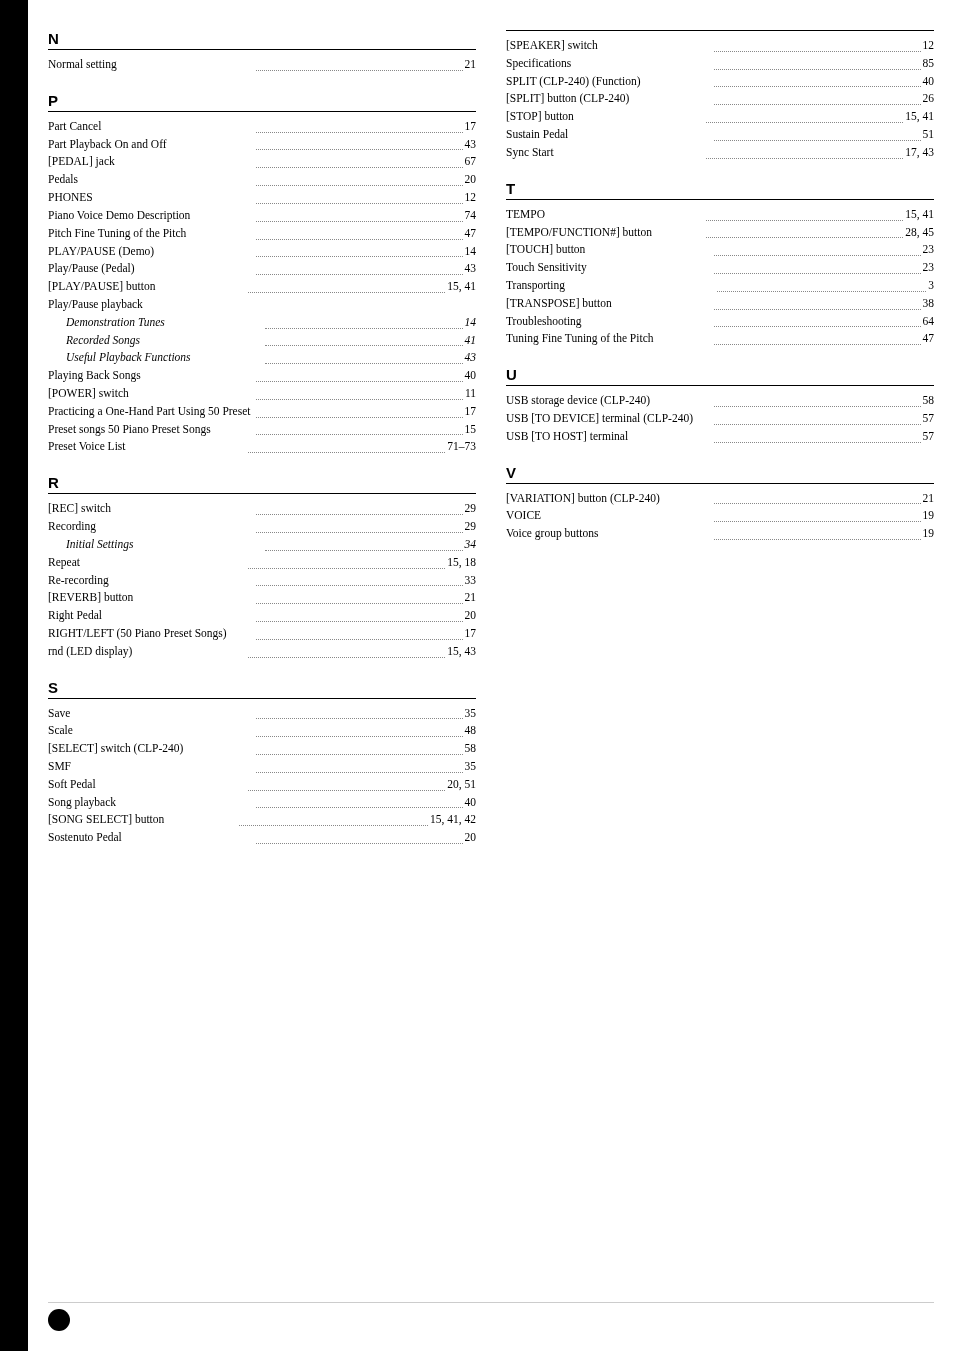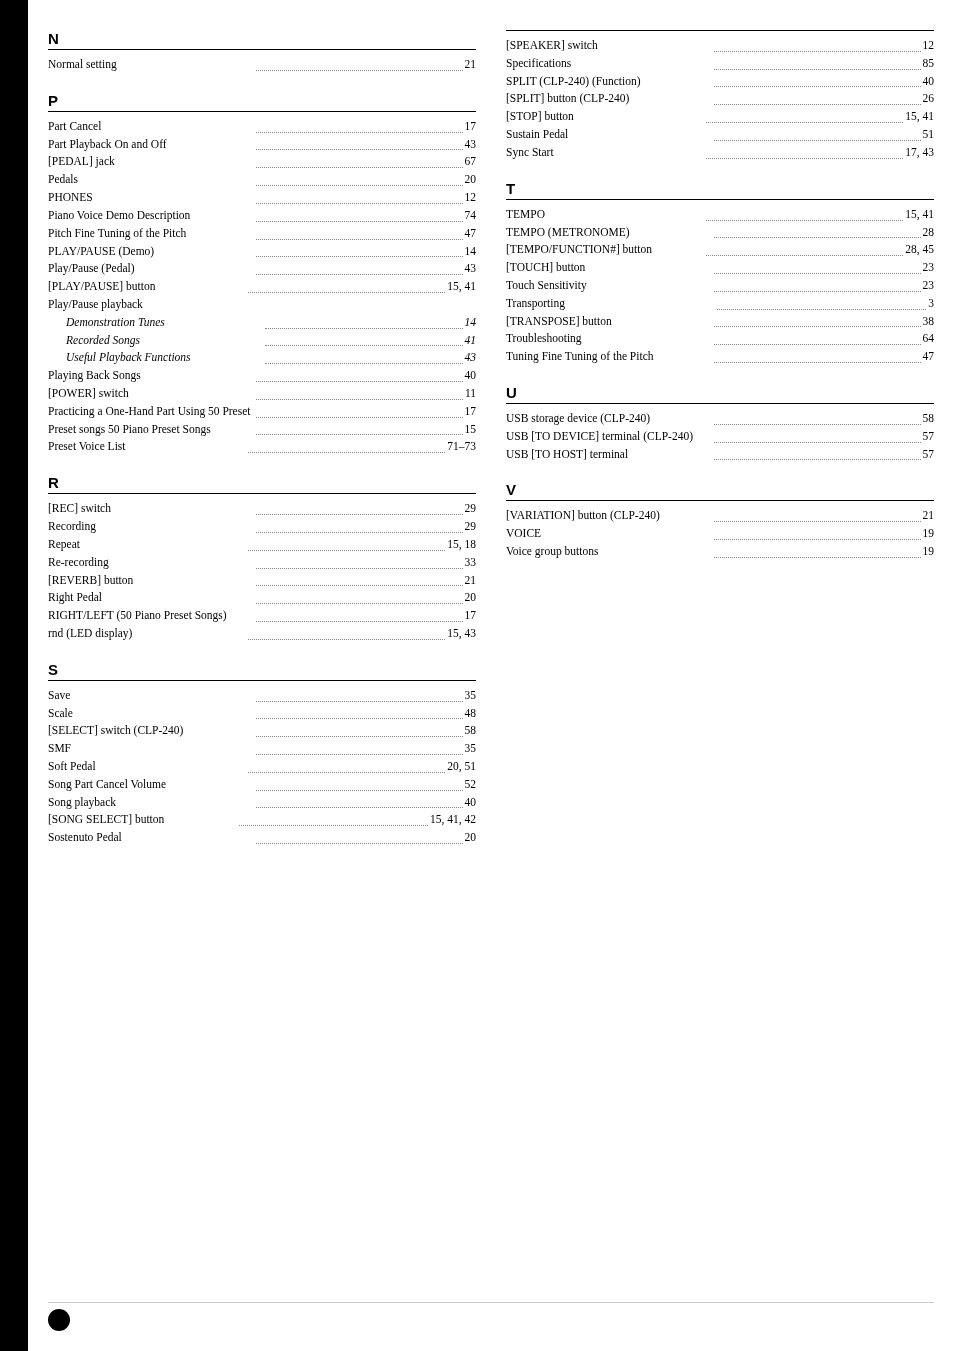--- a/index.html
+++ b/index.html
@@ -243,20 +243,25 @@
             <div class="index-entry">
               <span class="entry-label">[REC] switch</span>
               <span class="entry-dots"></span>
               <span class="entry-page">29</span>
             </div>
             <div class="index-entry">
               <span class="entry-label">Recording</span>
               <span class="entry-dots"></span>
               <span class="entry-page">29</span>
             </div>
+            <div class="index-entry sub-entry">
+              <span class="entry-label">Initial Settings</span>
+              <span class="entry-dots"></span>
+              <span class="entry-page">34</span>
+            </div>
             <div class="index-entry">
               <span class="entry-label">Repeat</span>
               <span class="entry-dots"></span>
               <span class="entry-page">15, 18</span>
             </div>
             <div class="index-entry">
               <span class="entry-label">Re-recording</span>
               <span class="entry-dots"></span>
               <span class="entry-page">33</span>
             </div>
@@ -301,25 +306,20 @@
             </div>
             <div class="index-entry">
               <span class="entry-label">SMF</span>
               <span class="entry-dots"></span>
               <span class="entry-page">35</span>
             </div>
             <div class="index-entry">
               <span class="entry-label">Soft Pedal</span>
               <span class="entry-dots"></span>
               <span class="entry-page">20, 51</span>
-            </div>
-            <div class="index-entry">
-              <span class="entry-label">Song Part Cancel Volume</span>
-              <span class="entry-dots"></span>
-              <span class="entry-page">52</span>
             </div>
             <div class="index-entry">
               <span class="entry-label">Song playback</span>
               <span class="entry-dots"></span>
               <span class="entry-page">40</span>
             </div>
             <div class="index-entry">
               <span class="entry-label">[SONG SELECT] button</span>
               <span class="entry-dots"></span>
               <span class="entry-page">15, 41, 42</span>
@@ -370,25 +370,20 @@
               <span class="entry-page">17, 43</span>
             </div>
           </div>
           <div class="section">
             <div class="section-letter">T</div>
             <hr class="section-rule">
             <div class="index-entry">
               <span class="entry-label">TEMPO</span>
               <span class="entry-dots"></span>
               <span class="entry-page">15, 41</span>
-            </div>
-            <div class="index-entry">
-              <span class="entry-label">TEMPO (METRONOME)</span>
-              <span class="entry-dots"></span>
-              <span class="entry-page">28</span>
             </div>
             <div class="index-entry">
               <span class="entry-label">[TEMPO/FUNCTION#] button</span>
               <span class="entry-dots"></span>
               <span class="entry-page">28, 45</span>
             </div>
             <div class="index-entry">
               <span class="entry-label">[TOUCH] button</span>
               <span class="entry-dots"></span>
               <span class="entry-page">23</span>

